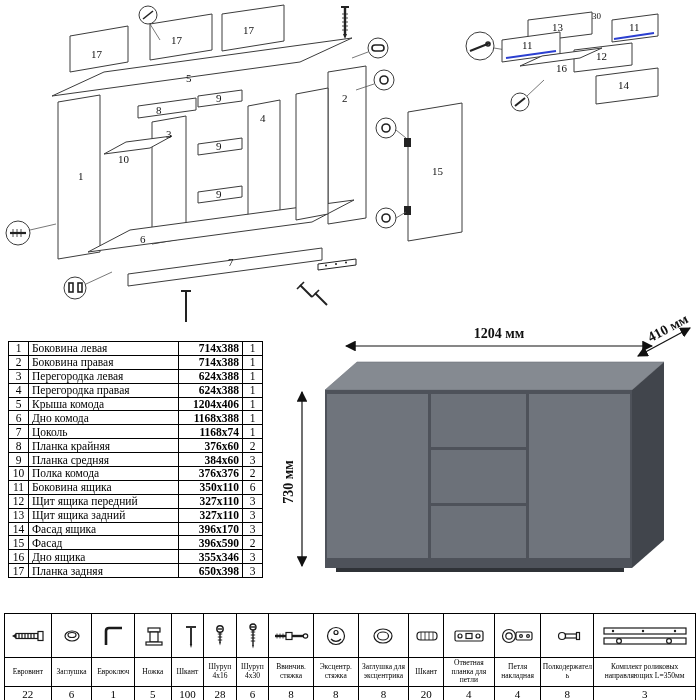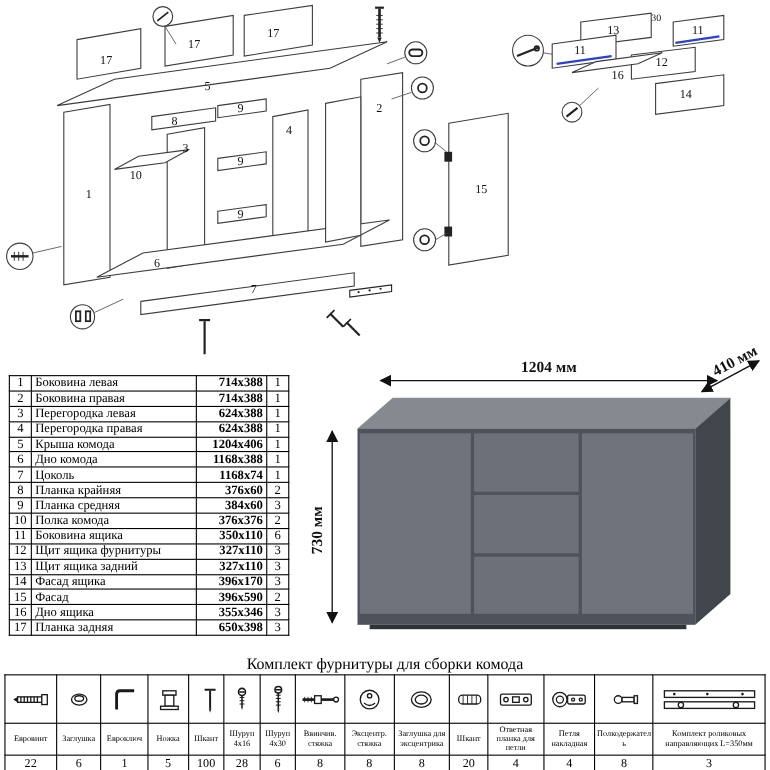--- a/index.html
+++ b/index.html
@@ -252,21 +252,21 @@
           <td class="c-qty">2</td>
         </tr>
       <tr>
           <td class="c-n">11</td>
           <td class="c-name">Боковина ящика</td>
           <td class="c-size">350x110</td>
           <td class="c-qty">6</td>
         </tr>
       <tr>
           <td class="c-n">12</td>
-          <td class="c-name">Щит ящика фурнитуры</td>
+          <td class="c-name">Щит ящика передний</td>
           <td class="c-size">327x110</td>
           <td class="c-qty">3</td>
         </tr>
       <tr>
           <td class="c-n">13</td>
           <td class="c-name">Щит ящика задний</td>
           <td class="c-size">327x110</td>
           <td class="c-qty">3</td>
         </tr>
       <tr>
@@ -289,21 +289,20 @@
         </tr>
       <tr>
           <td class="c-n">17</td>
           <td class="c-name">Планка задняя</td>
           <td class="c-size">650x398</td>
           <td class="c-qty">3</td>
         </tr>
     </tbody>
   </table>
 
-  <div class="hw-title">Комплект фурнитуры для сборки комода</div>
 
   <table class="hw-table">
     <colgroup>
       <col style="width:46px">
         <col style="width:40px">
         <col style="width:42px">
         <col style="width:36px">
       <col style="width:32px">
         <col style="width:32px">
         <col style="width:32px">

